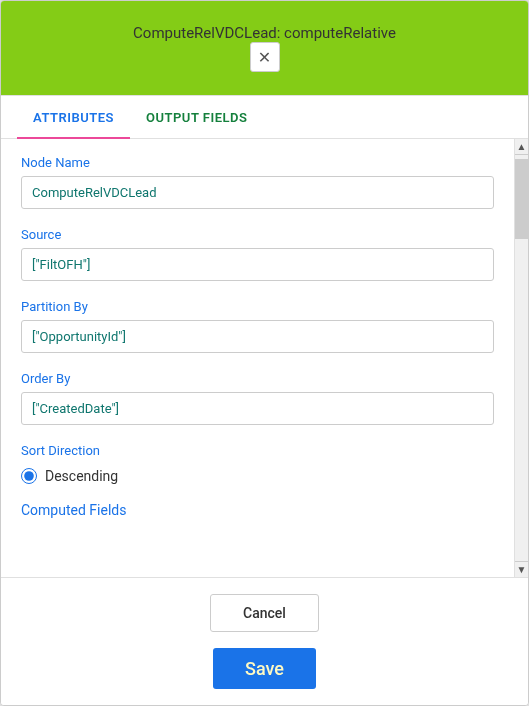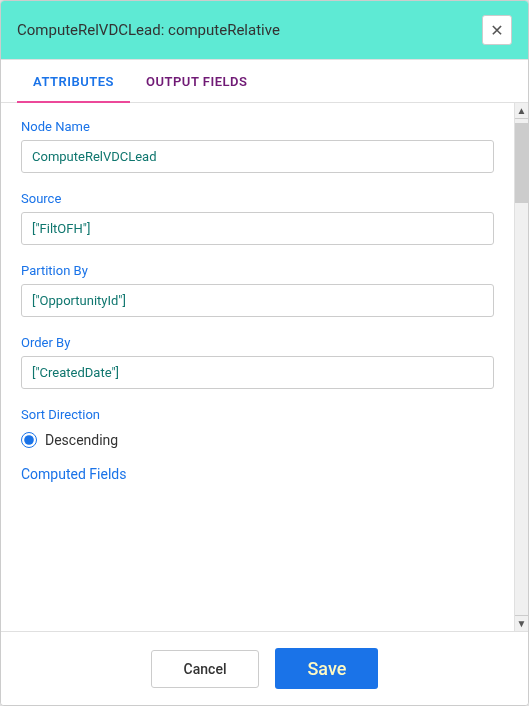--- a/index.html
+++ b/index.html
@@ -26,23 +26,24 @@
       display: flex;
       flex-direction: column;
       overflow: hidden;
       position: relative;
     }
 
     .modal-header {
       display: flex;
       align-items: center;
       justify-content: space-between;
-      padding: 14px 16px;
-      background: #5eead4;
+      padding: 23px 16px;
+      background: #84cc16;
       border-bottom: 1px solid #e0e0e0;
+      flex-direction: column;
     }
 
     .modal-title {
       font-size: 15px;
       font-weight: 400;
       color: #333333;
     }
 
     .close-button {
       width: 30px;
@@ -63,21 +64,21 @@
       display: flex;
       border-bottom: 1px solid #e0e0e0;
       padding: 0 16px;
       background: #ffffff;
     }
 
     .tab-item {
       padding: 14px 16px 12px;
       font-size: 13px;
       font-weight: 600;
-      color: #701a75;
+      color: #15803d;
       cursor: pointer;
       letter-spacing: 0.5px;
       text-transform: uppercase;
       border-bottom: 2px solid transparent;
       margin-bottom: -1px;
     }
 
     .tab-item.active {
       color: #1a73e8;
       border-bottom: 2px solid #ec4899;
@@ -199,20 +200,21 @@
     }
 
     .footer {
       display: flex;
       justify-content: center;
       align-items: center;
       padding: 16px;
       border-top: 1px solid #e0e0e0;
       gap: 16px;
       background: #ffffff;
+      flex-direction: column;
     }
 
     .cancel-button {
       padding: 10px 32px;
       border: 1px solid #cccccc;
       border-radius: 3px;
       background: #ffffff;
       font-size: 14px;
       color: #333333;
       cursor: pointer;

